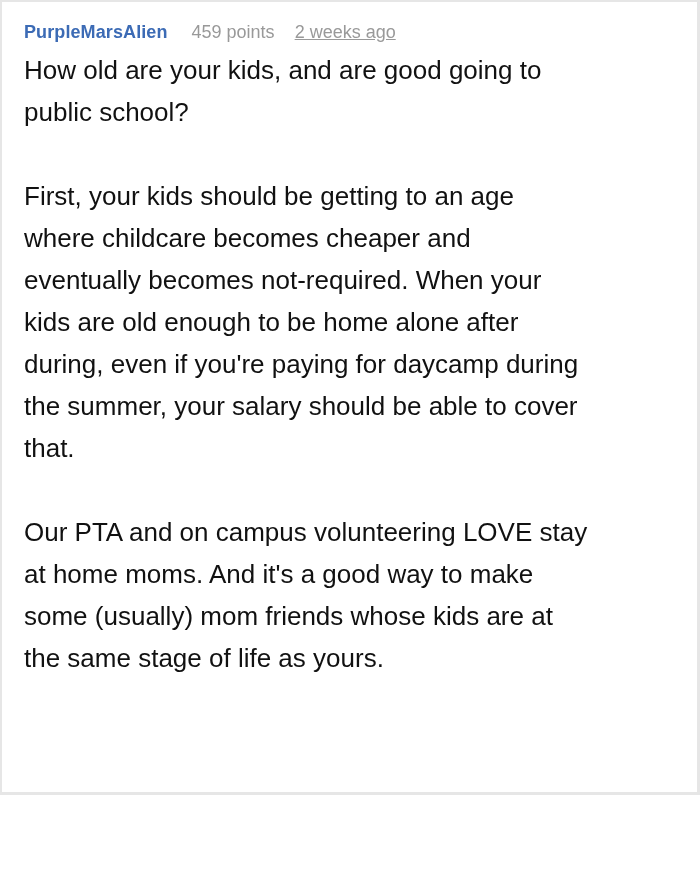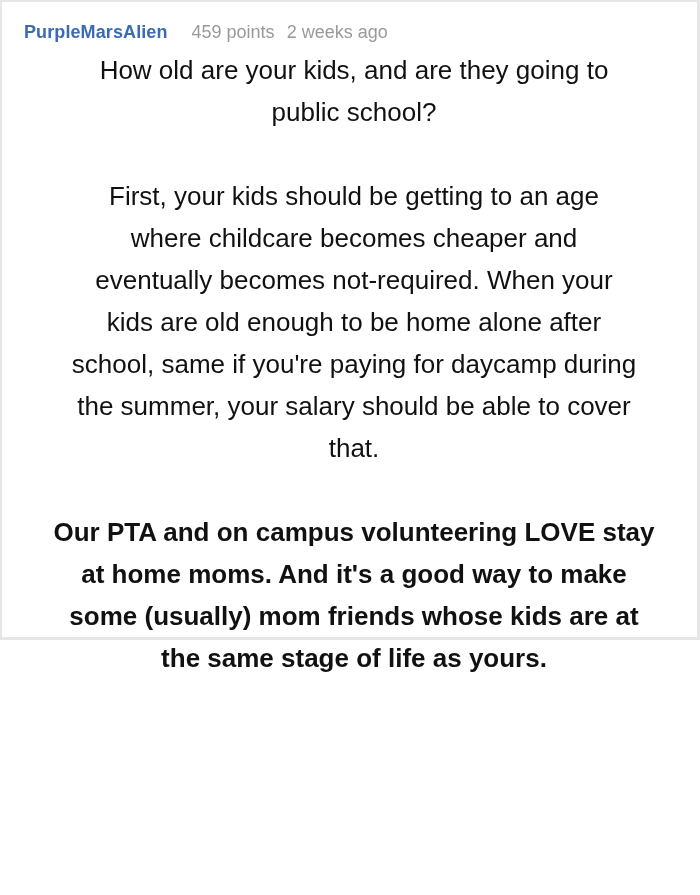--- a/index.html
+++ b/index.html
@@ -9,26 +9,25 @@
     }
     body {
       width: 700px;
       height: 895px;
       overflow: hidden;
     }
     .comment-card {
       position: relative;
       box-sizing: border-box;
       width: 700px;
-      height: 640px;
+      height: 795px;
       background: #ffffff;
       border: 2px solid #e6e6e6;
       border-right-width: 3px;
       border-bottom-width: 3px;
-      text-align: center;
     }
     .comment-header {
       position: absolute;
       left: 22px;
       top: 17px;
       height: 26px;
       display: flex;
       align-items: center;
       white-space: nowrap;
       font-family: "Liberation Sans", sans-serif;
@@ -39,59 +38,59 @@
       font-weight: bold;
       letter-spacing: 0.1px;
       text-decoration: none;
     }
     .points {
       color: #999999;
       margin-left: 24px;
     }
     .timestamp {
       color: #999999;
-      margin-left: 12px;
+      margin-left: 20px;
+      text-decoration: underline;
     }
     .comment-body {
       position: absolute;
       left: 22px;
       top: 47px;
       width: 660px;
       font-family: "Liberation Sans", sans-serif;
       font-size: 26px;
       line-height: 42px;
       color: #111111;
     }
     .paragraph {
       margin: 0 0 42px 0;
       white-space: pre-line;
     }
     .paragraph:last-child {
       margin-bottom: 16px;
-      font-weight: bold;
     }
   </style>
 </head>
 <body>
 
 <div class="comment-card">
   <div class="comment-header">
     <span class="username">PurpleMarsAlien</span>
     <span class="points">459 points</span>
     <span class="timestamp">2 weeks ago</span>
   </div>
 
   <div class="comment-body">
-    <p class="paragraph">How old are your kids, and are they going to
+    <p class="paragraph">How old are your kids, and are good going to
 public school?</p>
     <p class="paragraph">First, your kids should be getting to an age
 where childcare becomes cheaper and
 eventually becomes not-required. When your
 kids are old enough to be home alone after
-school, same if you're paying for daycamp during
+during, even if you're paying for daycamp during
 the summer, your salary should be able to cover
 that.</p>
     <p class="paragraph">Our PTA and on campus volunteering LOVE stay
 at home moms. And it's a good way to make
 some (usually) mom friends whose kids are at
 the same stage of life as yours.</p>
   </div>
 </div>
 
 </body></html>

